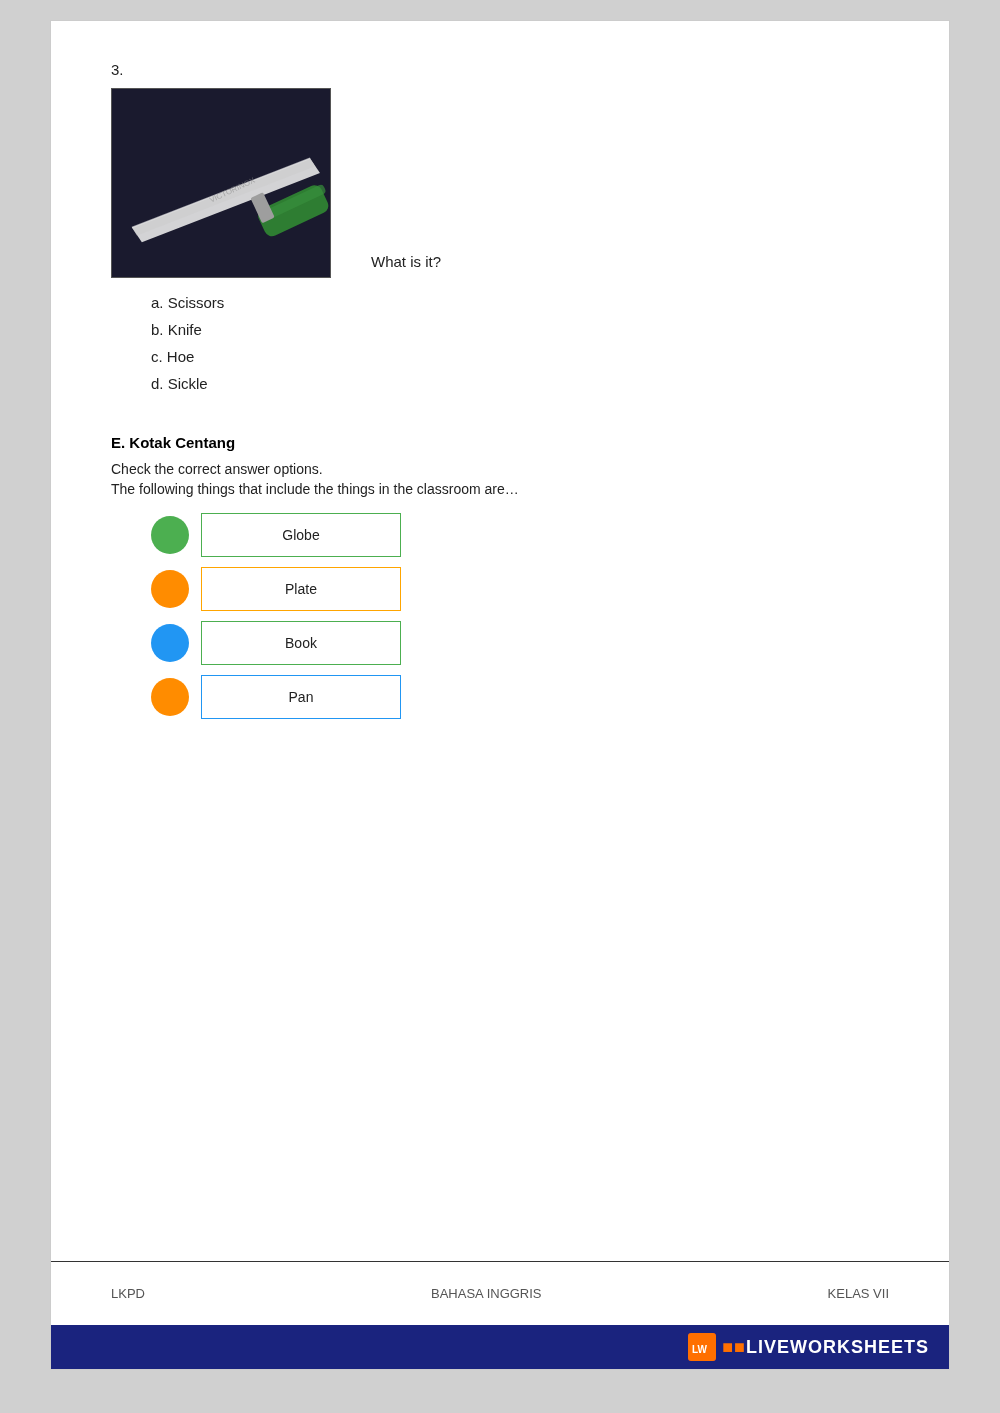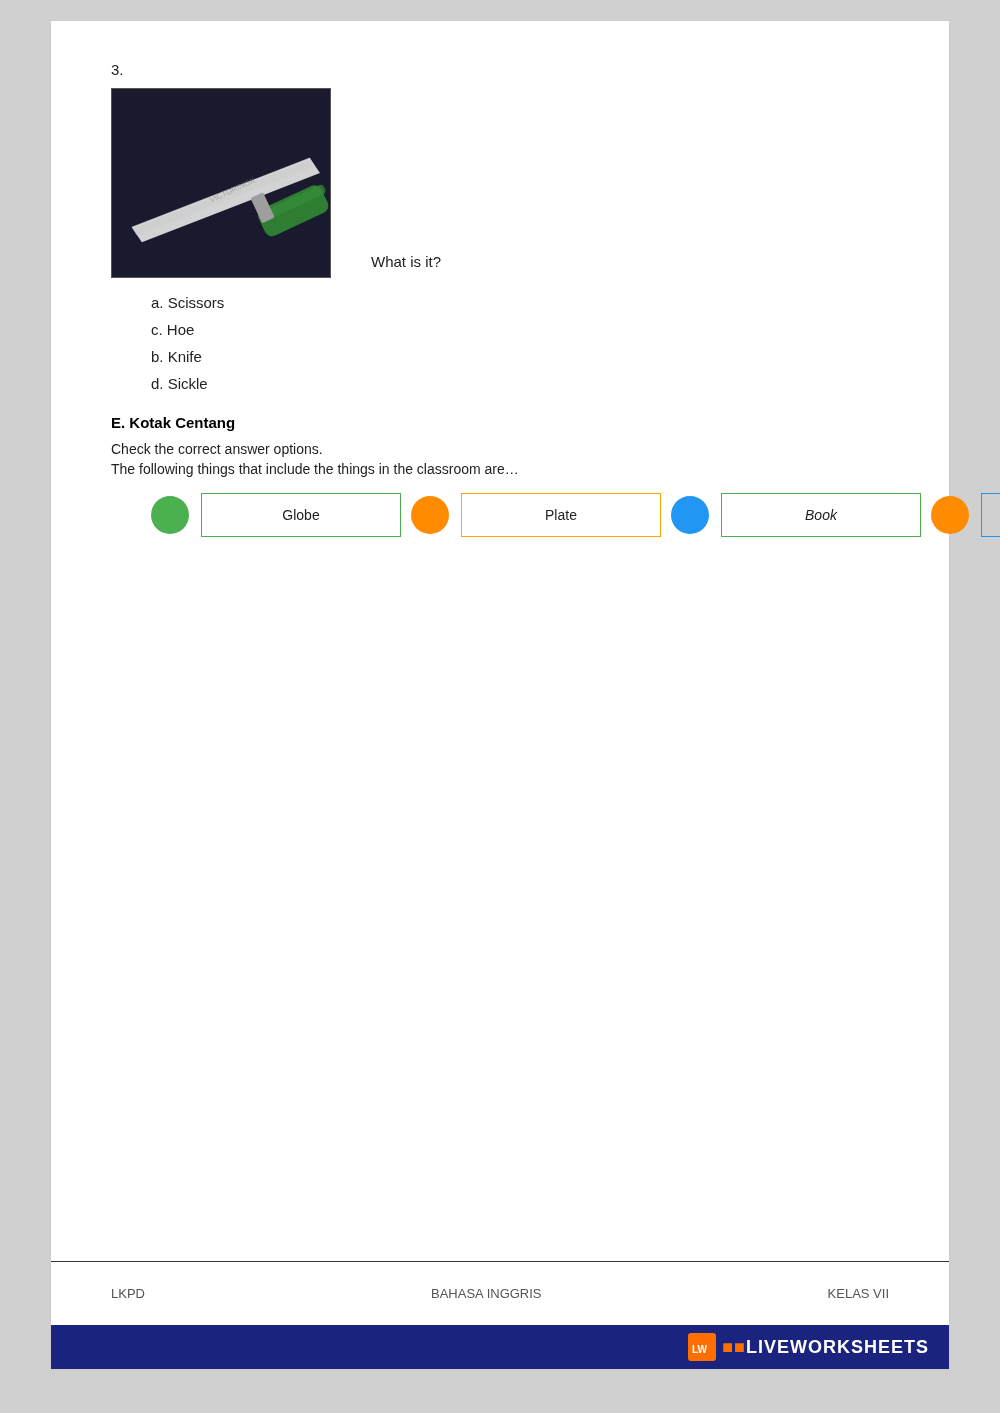--- a/index.html
+++ b/index.html
@@ -50,42 +50,42 @@
       height: 100%;
     }
     .what-is-it {
       margin-left: 40px;
       font-size: 15px;
       color: #222;
       padding-bottom: 8px;
     }
     .options {
       margin-left: 40px;
-      margin-bottom: 22px;
+      margin-bottom: 42px;
     }
     .option-item {
       font-size: 15px;
       color: #222;
       margin-bottom: 10px;
     }
     
     .section-e-title {
       font-size: 15px;
       font-weight: bold;
       margin-bottom: 10px;
     }
     .section-e-desc {
       font-size: 14px;
       color: #222;
       margin-bottom: 4px;
     }
     .checkbox-list {
       margin-top: 16px;
       display: flex;
-      flex-direction: row;
+      flex-direction: column;
       gap: 10px;
       margin-left: 40px;
     }
     .checkbox-item {
       display: flex;
       align-items: center;
       gap: 12px;
     }
     .circle-indicator {
       width: 38px;
@@ -183,26 +183,26 @@
       </div>
       <div class="what-is-it">What is it?</div>
     </div>
 
     <div class="options">
       <div class="option-item">
         <span>a.</span>
         <span> Scissors</span>
       </div>
       <div class="option-item">
+        <span>b.</span>
+        <span> Knife</span>
+      </div>
+      <div class="option-item">
         <span>c.</span>
         <span> Hoe</span>
-      </div>
-      <div class="option-item">
-        <span>b.</span>
-        <span> Knife</span>
       </div>
       <div class="option-item">
         <span>d.</span>
         <span> Sickle</span>
       </div>
     </div>
 
     <div style="margin-top: 20px;">
       <div class="section-e-title">E.  Kotak Centang</div>
       <div class="section-e-desc">Check the correct answer options.</div>
@@ -219,21 +219,21 @@
 
         <div class="checkbox-item">
           <div class="circle-indicator" style="background:#ff8c00;"></div>
           <div class="checkbox-label-box" style="border-color:#ffa500;text-align:right;">
             <span>Plate</span>
           </div>
         </div>
 
         <div class="checkbox-item">
           <div class="circle-indicator" style="background:#2196f3;"></div>
-          <div class="checkbox-label-box" style="border-color:#4caf50;font-style:italic;">
+          <div class="checkbox-label-box" style="border-color:#4caf50;">
             <span>Book</span>
           </div>
         </div>
 
 
         <div class="checkbox-item">
           <div class="circle-indicator" style="background:#ff8c00;"></div>
           <div class="checkbox-label-box" style="border-color:#2196f3;">
             <span>Pan</span>
           </div>

